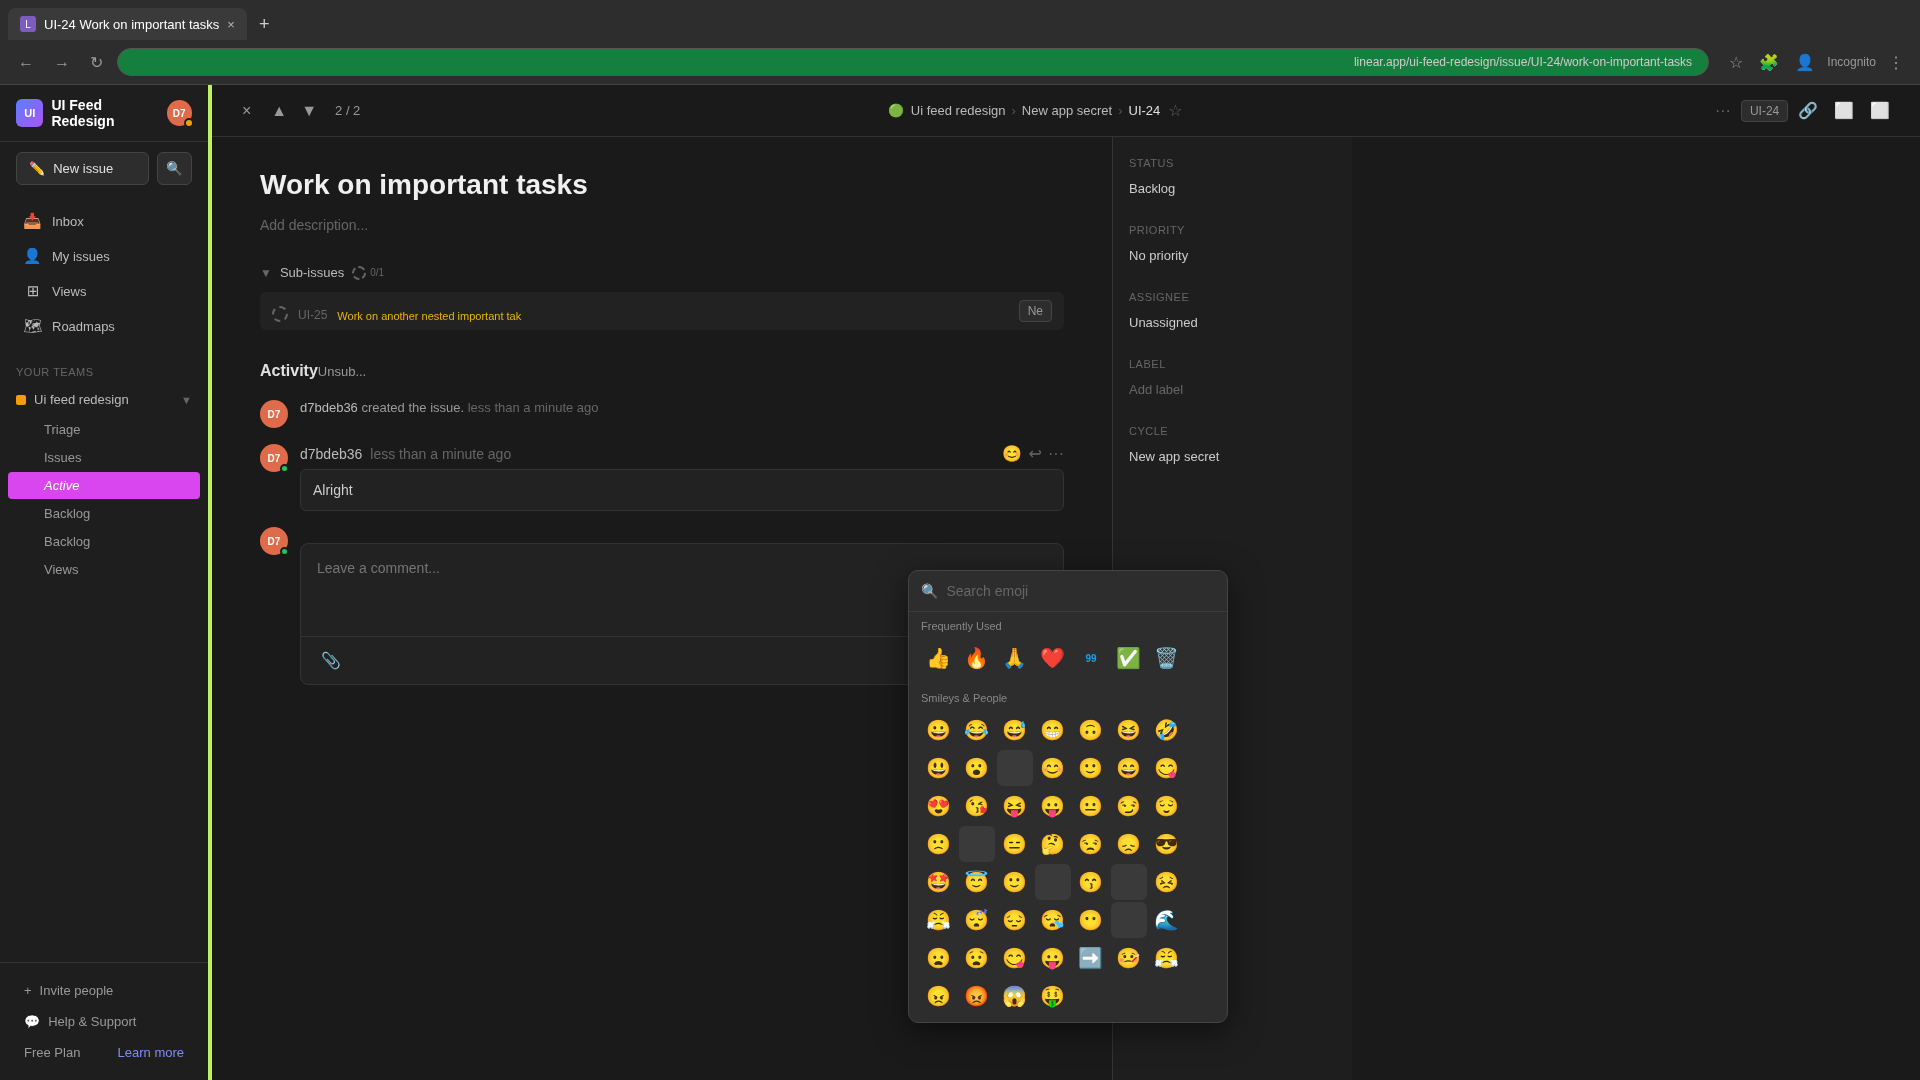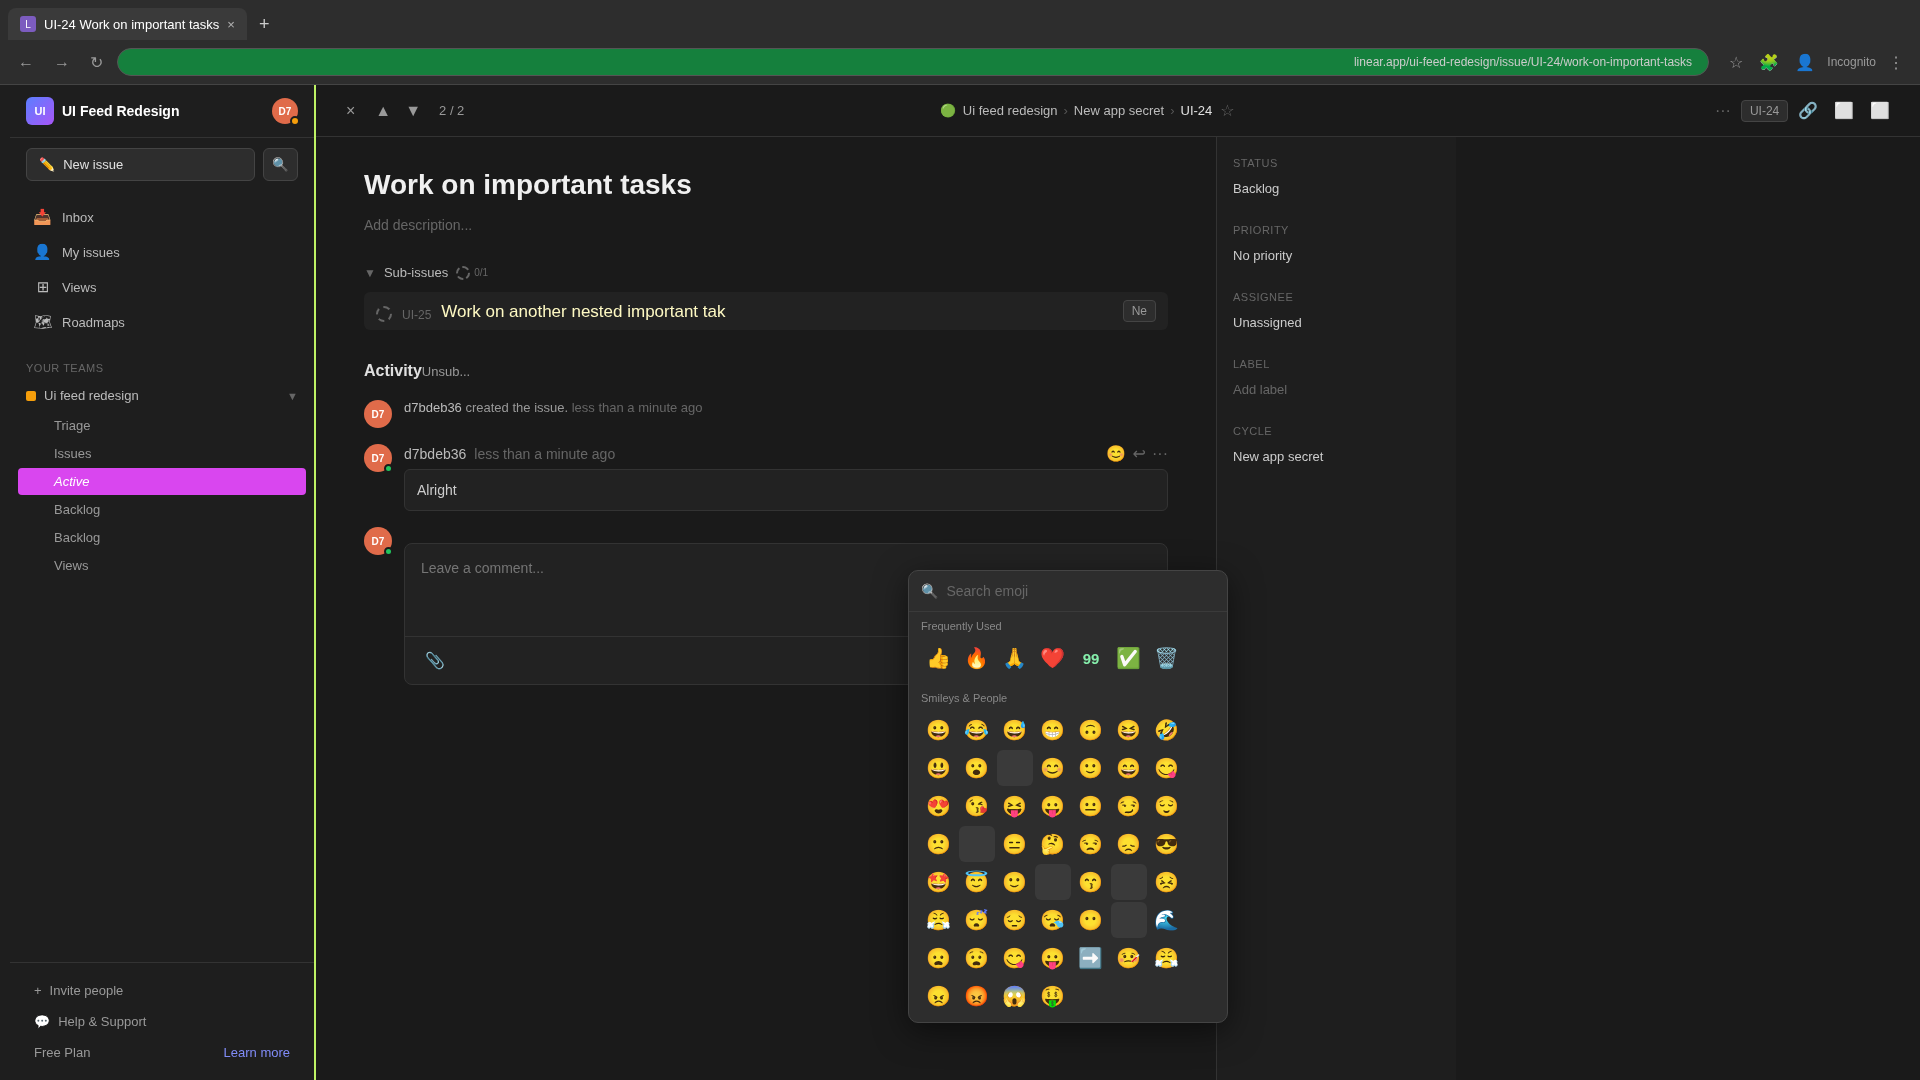--- a/index.html
+++ b/index.html
@@ -16,21 +16,21 @@
     .address-bar { display: flex; align-items: center; padding: 8px 12px; gap: 8px; }
     .nav-btn { background: none; border: none; color: #999; cursor: pointer; font-size: 16px; padding: 4px 6px; border-radius: 4px; }
     .url-bar { flex: 1; background: #15803d; border: 1px solid #555; border-radius: 20px; padding: 6px 16px; color: #ccc; font-size: 12px; text-align: right; }
     .browser-actions { display: flex; align-items: center; gap: 8px; margin-left: 8px; }
     .browser-action-btn { background: none; border: none; color: #999; cursor: pointer; font-size: 16px; padding: 4px; }
 
     
     .app { display: flex; flex: 1; overflow: hidden; }
 
     
-    .sidebar { width: 316px; background: #1e1e1e; border-right: 2px solid #bef264; display: flex; flex-direction: column; flex-shrink: 0; overflow-y: auto; padding-left: 10px; }
+    .sidebar { width: 212px; background: #1e1e1e; border-right: 4px solid #bef264; display: flex; flex-direction: column; flex-shrink: 0; overflow-y: auto; }
     .sidebar-header { padding: 12px 16px; display: flex; align-items: center; justify-content: space-between; border-bottom: 1px solid #333; }
     .workspace { display: flex; align-items: center; gap: 8px; }
     .workspace-avatar { width: 28px; height: 28px; background: linear-gradient(135deg, #5b7fff, #a855f7); border-radius: 6px; display: flex; align-items: center; justify-content: center; font-size: 11px; font-weight: bold; color: #fff; }
     .workspace-name { font-weight: 600; font-size: 14px; color: #fff; }
     .user-avatar { width: 26px; height: 26px; background: #e06b4a; border-radius: 50%; display: flex; align-items: center; justify-content: center; font-size: 10px; font-weight: bold; color: #fff; position: relative; }
     .user-avatar-badge { position: absolute; bottom: -2px; right: -2px; background: #f59e0b; width: 10px; height: 10px; border-radius: 50%; border: 2px solid #1e1e1e; }
 
     .sidebar-actions { display: flex; align-items: center; gap: 8px; padding: 10px 16px; }
     .new-issue-btn { flex: 1; background: #2d2d2d; border: 1px solid #444; border-radius: 6px; padding: 8px 12px; color: #e0e0e0; font-size: 13px; cursor: pointer; text-align: left; display: flex; align-items: center; gap: 8px; }
     .search-btn { background: #2d2d2d; border: 1px solid #444; border-radius: 6px; padding: 8px; color: #999; cursor: pointer; display: flex; align-items: center; justify-content: center; }
@@ -75,21 +75,21 @@
     .issue-title { font-size: 28px; font-weight: 600; color: #f0f0f0; margin-bottom: 16px; }
     .issue-description { color: #666; font-size: 14px; margin-bottom: 32px; }
 
     .sub-issues-section { margin-bottom: 24px; }
     .sub-issues-header { display: flex; align-items: center; gap: 8px; margin-bottom: 12px; color: #bbb; font-size: 13px; font-weight: 500; }
     .collapse-btn { background: none; border: none; color: #666; cursor: pointer; font-size: 12px; }
     .sub-issues-count { color: #666; font-size: 10px; }
     .sub-issue-row { display: flex; align-items: flex-end; gap: 10px; padding: 8px 12px; background: #222; border-radius: 6px; margin-bottom: 4px; cursor: pointer; }
     .sub-issue-status { width: 16px; height: 16px; border: 2px dashed #666; border-radius: 50%; display: flex; align-items: center; justify-content: center; flex-shrink: 0; }
     .sub-issue-id { color: #666; font-size: 12px; }
-    .sub-issue-title { color: #fef9c3; font-size: 17px; flex: 1; }
+    .sub-issue-title { color: #eab308; font-size: 11px; flex: 1; }
     .sub-issue-actions { display: flex; align-items: center; gap: 6px; }
     .add-btn { background: #2d2d2d; border: 1px solid #444; border-radius: 4px; padding: 3px 8px; font-size: 12px; color: #999; cursor: pointer; }
 
     .activity-section { margin-top: 32px; }
     .activity-header { display: flex; align-items: center; justify-content: flex-start; margin-bottom: 20px; }
     .activity-title { font-size: 16px; font-weight: 600; color: #e0e0e0; }
     .unsubscribe-btn { background: none; border: none; color: #999; cursor: pointer; font-size: 13px; }
 
     .activity-item { display: flex; gap: 12px; margin-bottom: 16px; font-size: 13px; color: #999; }
     .activity-avatar { width: 28px; height: 28px; background: #e06b4a; border-radius: 50%; display: flex; align-items: center; justify-content: center; font-size: 10px; font-weight: bold; color: #fff; flex-shrink: 0; position: relative; }
@@ -388,21 +388,21 @@
     <span class="emoji-search-icon">🔍</span>
     <input class="emoji-search-input" placeholder="Search emoji" style="">
   </div>
   <div class="emoji-section">
     <div class="emoji-section-title">Frequently used</div>
     <div class="emoji-grid">
       <button class="emoji-btn">👍</button>
       <button class="emoji-btn">🔥</button>
       <button class="emoji-btn">🙏</button>
       <button class="emoji-btn">❤️</button>
-      <button class="emoji-btn" style="font-size:15px;font-weight:bold;color:#86efac;">99</button>
+      <button class="emoji-btn" style="font-size:10px;font-weight:bold;color:#0ea5e9;">99</button>
       <button class="emoji-btn">✅</button>
       <button class="emoji-btn">🗑️</button>
     </div>
   </div>
   <div class="emoji-section">
     <div class="emoji-section-title">Smileys &amp; People</div>
     <div class="emoji-grid">
       <button class="emoji-btn">😀</button>
       <button class="emoji-btn">😂</button>
       <button class="emoji-btn">😅</button>

